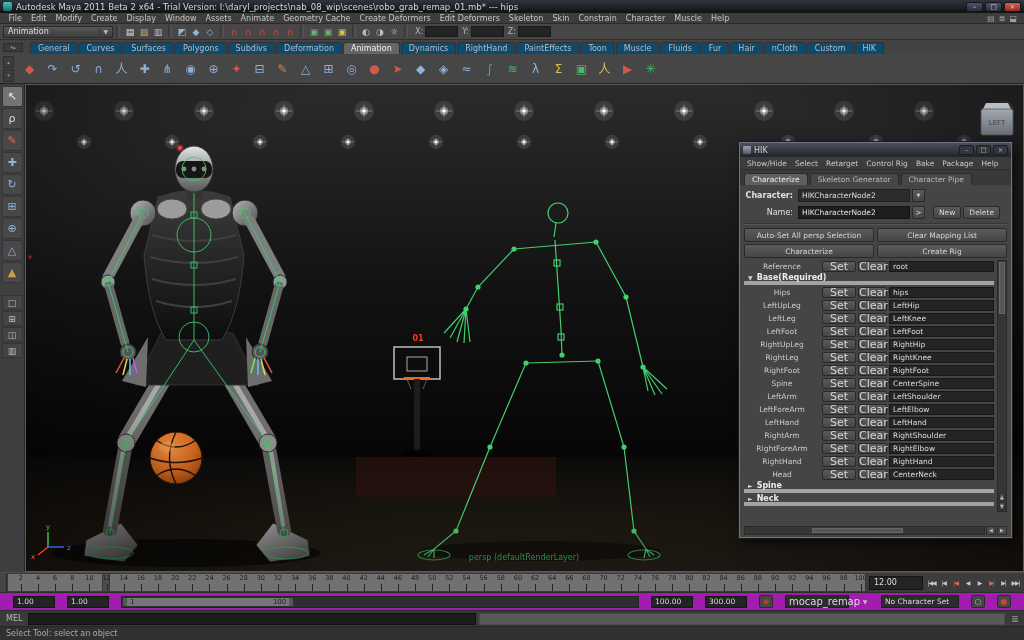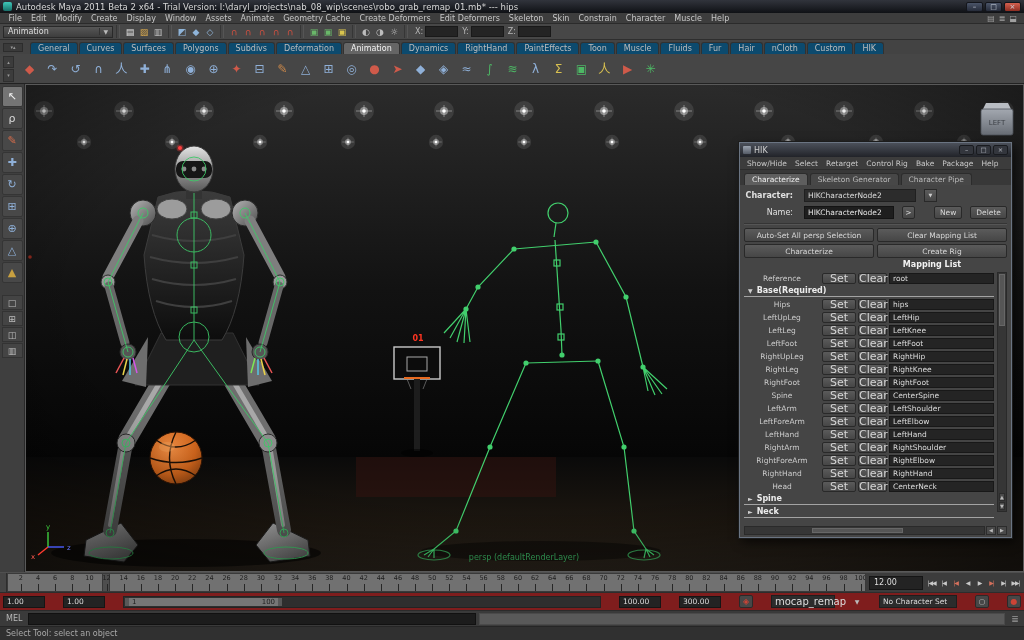--- a/index.html
+++ b/index.html
@@ -56,38 +56,38 @@
   .hik-titlebar { height:14px; background:linear-gradient(#4b505a,#212329); display:flex; align-items:center; padding:0 3px; flex:none; }
   .hik-app-icon { width:8px; height:8px; background:linear-gradient(#9aa2ae,#555b66); border-radius:1px; margin-right:3px; }
   .hik-title { flex:1; font-size:8px; color:#d0d0d0; }
   .hik-winbtn { width:15px; height:10px; margin-left:2px; background:#33363d; border:1px solid #191b1f; border-radius:2px; color:#b8bcc4; font-size:6.5px; line-height:8px; text-align:center; }
   .hik-menus { height:13px; background:#3c3c3c; border-bottom:1px solid #2d2d2d; display:flex; align-items:center; padding:0 3px; flex:none; }
   .hik-menu-item { font-size:7.5px; color:#c8c8c8; padding:0 4px; white-space:nowrap; }
   .hik-tabs { height:15px; background:#383838; display:flex; align-items:flex-end; padding-left:4px; gap:2px; flex:none; }
   .hik-tab { font-size:7.5px; color:#bbb; background:#474747; border:1px solid #2c2c2c; border-bottom:none; border-radius:3px 3px 0 0; padding:1px 7px; white-space:nowrap; }
   .hik-tab.active { background:#5e5e5e; color:#efefef; }
   .hik-content { flex:1; position:relative; background:#454545; padding:3px 4px 2px; display:flex; flex-direction:column; gap:2px; overflow:hidden; }
-  .hik-row { display:flex; align-items:center; gap:8px; height:15px; flex:none; }
+  .hik-row { display:flex; align-items:center; gap:2px; height:15px; flex:none; }
   .hik-label { width:52px; text-align:right; padding-right:3px; font-size:8px; font-weight:bold; color:#e0e0e0; flex:none; }
   .hik-dd { width:112px; height:13px; background:#2c2c2c; border:1px solid #202020; display:flex; align-items:center; padding:0 3px; font-size:7.5px; color:#ddd; }
   .hik-ddbtn { width:13px; height:13px; background:linear-gradient(#5c5c5c,#454545); border:1px solid #292929; font-size:5px; color:#ccc; text-align:center; line-height:11px; }
   .hik-input { width:112px; height:13px; background:#1e1e1e; border:1px solid #141414; display:flex; align-items:center; padding:0 3px; font-size:7.5px; color:#e4e4e4; }
   .hik-btn { height:13px; background:linear-gradient(#5b5b5b,#464646); border:1px solid #292929; border-radius:2px; color:#d8d8d8; font-size:7.5px; display:flex; align-items:center; justify-content:center; padding:0 5px; flex:none; }
   .hik-divider { height:2px; border-top:1px solid #353535; border-bottom:1px solid #555; flex:none; margin:1px 0; }
   .btn-pair { display:flex; gap:3px; height:14px; flex:none; }
   .btn-pair .hik-btn { flex:1; height:14px; }
   .maplist-title { height:10px; flex:none; text-align:right; padding-right:46px; font-size:8px; font-weight:bold; color:#f2f2f2; }
   .map-scroll { position:relative; flex:1; overflow:hidden; padding-right:13px; }
   .map-col { display:flex; flex-direction:column; gap:1px; }
   .map-row { display:flex; align-items:center; gap:2px; height:12px; flex:none; }
   .map-label { width:76px; text-align:center; font-size:7.5px; color:#ccc; flex:none; }
   .mini-btn { width:34px; height:11px; background:linear-gradient(#5b5b5b,#464646); border:1px solid #292929; border-radius:2px; color:#d5d5d5; font-size:11px; line-height:9px; text-align:center; flex:none; }
   .mini-btn.clear { width:29px; }
   .map-value { flex:1; height:11px; background:#242424; border:1px solid #181818; color:#ddd; font-size:7.5px; display:flex; align-items:center; padding:0 3px; }
-  .sec-header { height:12px; flex:none; display:flex; align-items:center; gap:4px; padding-left:4px; font-size:8px; font-weight:bold; color:#ececec; border-bottom:1px solid #a3a3a3; }
+  .sec-header { height:12px; flex:none; display:flex; align-items:center; gap:4px; padding-left:4px; font-size:8px; font-weight:bold; color:#ececec; border-bottom:4px solid #a3a3a3; }
   .tri { font-size:6px; color:#cfcfcf; }
   .vscroll { position:absolute; right:0; top:0; bottom:11px; width:10px; background:#363636; border:1px solid #2a2a2a; }
   .vthumb { position:absolute; left:1px; right:1px; top:1px; height:52px; background:#565656; border:1px solid #676767; }
   .varrow { position:absolute; left:1px; right:1px; height:8px; background:#4a4a4a; border:1px solid #2c2c2c; font-size:5px; color:#bbb; text-align:center; line-height:6px; }
   .hscroll { height:9px; flex:none; display:flex; gap:1px; margin-top:1px; }
   .htrack { flex:1; position:relative; background:#363636; border:1px solid #2a2a2a; }
   .hthumb { position:absolute; left:28%; width:38%; top:1px; bottom:1px; background:#565656; border:1px solid #676767; }
   .harrow { width:10px; background:#4a4a4a; border:1px solid #2c2c2c; font-size:5px; color:#bbb; text-align:center; line-height:7px; flex:none; }
 
   
@@ -97,21 +97,21 @@
   .playhead { position:absolute; top:0; bottom:0; width:8px; background:#4e4e4e; border-left:1px solid #383838; border-right:1px solid #383838; }
   .tick { position:absolute; top:0; bottom:0; width:18px; margin-left:-9px; text-align:center; pointer-events:none; }
   .tick .tnum { font-size:6.5px; color:#1d1d1d; line-height:9px; }
   .tick .tmark { position:absolute; left:50%; bottom:0; width:1px; height:7px; background:#262626; }
   .current-time { width:54px; height:14px; align-self:center; margin:0 3px; background:#232323; border:1px solid #151515; font-size:8px; color:#ddd; display:flex; align-items:center; padding:0 4px; flex:none; }
   .playback { display:flex; align-items:center; gap:1px; padding-right:3px; flex:none; }
   .pb-btn { width:11px; height:16px; display:flex; align-items:center; justify-content:center; font-size:6px; letter-spacing:-1px; color:#c9c9c9; }
   .pb-btn.red { color:#d4705c; }
 
   
-  .rangeslider { height:18px; background:#7f1d1d; border-top:1px solid #2d2d2d; display:flex; align-items:center; gap:18px; padding:0 3px; }
+  .rangeslider { height:18px; background:#a21caf; border-top:1px solid #2d2d2d; display:flex; align-items:center; gap:12px; padding:0 13px; }
   .rs-field { width:42px; height:12px; background:#232323; border:1px solid #151515; font-size:7.5px; color:#ddd; display:flex; align-items:center; padding:0 3px; flex:none; }
   .rs-track { flex:1; height:12px; background:#2e2e2e; border:1px solid #232323; position:relative; }
   .rs-thumb { position:absolute; left:1px; top:1px; bottom:1px; width:33%; background:#767676; display:flex; align-items:center; }
   .rs-grip { width:4px; height:100%; background:#585858; flex:none; }
   .rs-start { font-size:7px; color:#1e1e1e; padding-left:3px; }
   .rs-end { margin-left:auto; font-size:7px; color:#1e1e1e; padding-right:3px; }
   .rs-icon { width:14px; height:13px; background:#474747; border:1px solid #2a2a2a; border-radius:2px; display:flex; align-items:center; justify-content:center; font-size:8px; flex:none; }
   .char-menu { width:64px; height:13px; background:#2c2c2c; border:1px solid #1e1e1e; font-size:10px; color:#ddd; display:flex; align-items:center; padding:0 3px; flex:none; }
   .charset-field { width:78px; height:13px; background:#2c2c2c; border:1px solid #1e1e1e; font-size:7.5px; color:#ddd; display:flex; align-items:center; padding:0 3px; flex:none; }
 
@@ -706,21 +706,20 @@
       </div>
       <div class="hik-divider"></div>
       <div class="btn-pair">
         <div class="hik-btn">Auto-Set All persp Selection</div>
         <div class="hik-btn">Clear Mapping List</div>
       </div>
       <div class="btn-pair">
         <div class="hik-btn">Characterize</div>
         <div class="hik-btn">Create Rig</div>
       </div>
-      <div class="maplist-title">Mapping List</div>
 
       <div class="map-scroll">
         <div class="map-col">
           <div class="map-row">
             <span class="map-label">Reference</span>
             <div class="mini-btn">Set</div>
             <div class="mini-btn clear">Clear</div>
             <div class="map-value">root</div>
           </div>
           <div class="sec-header">

